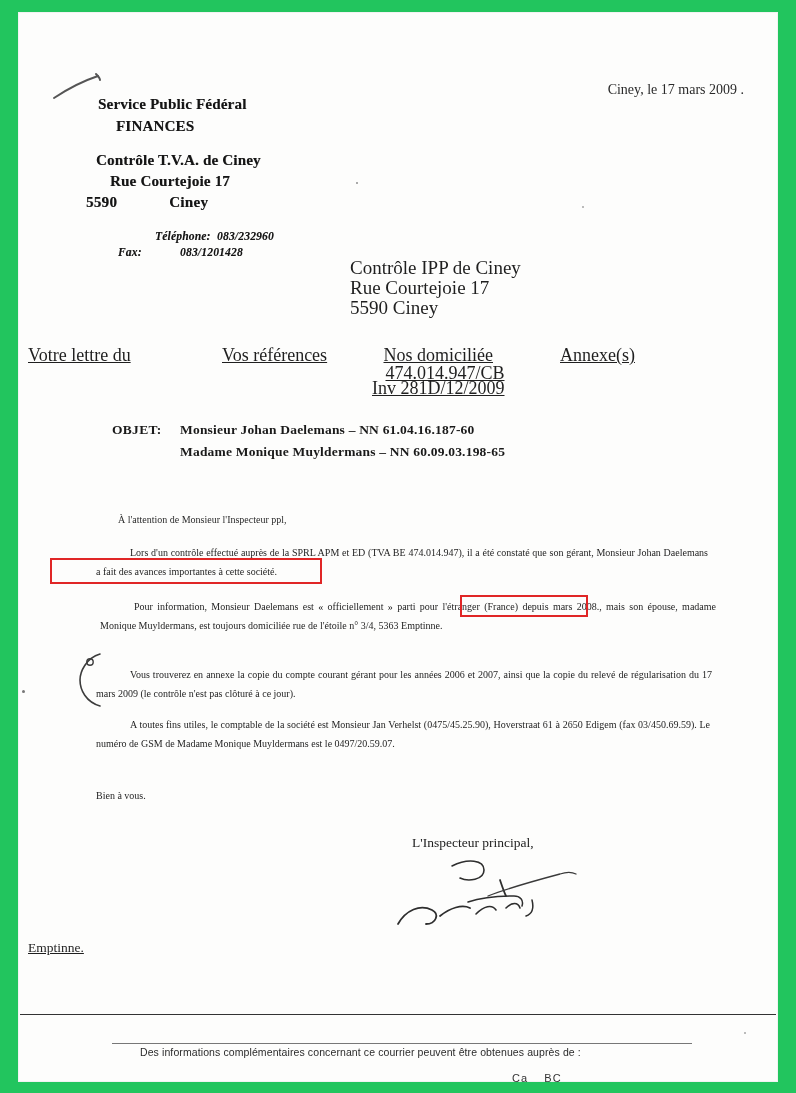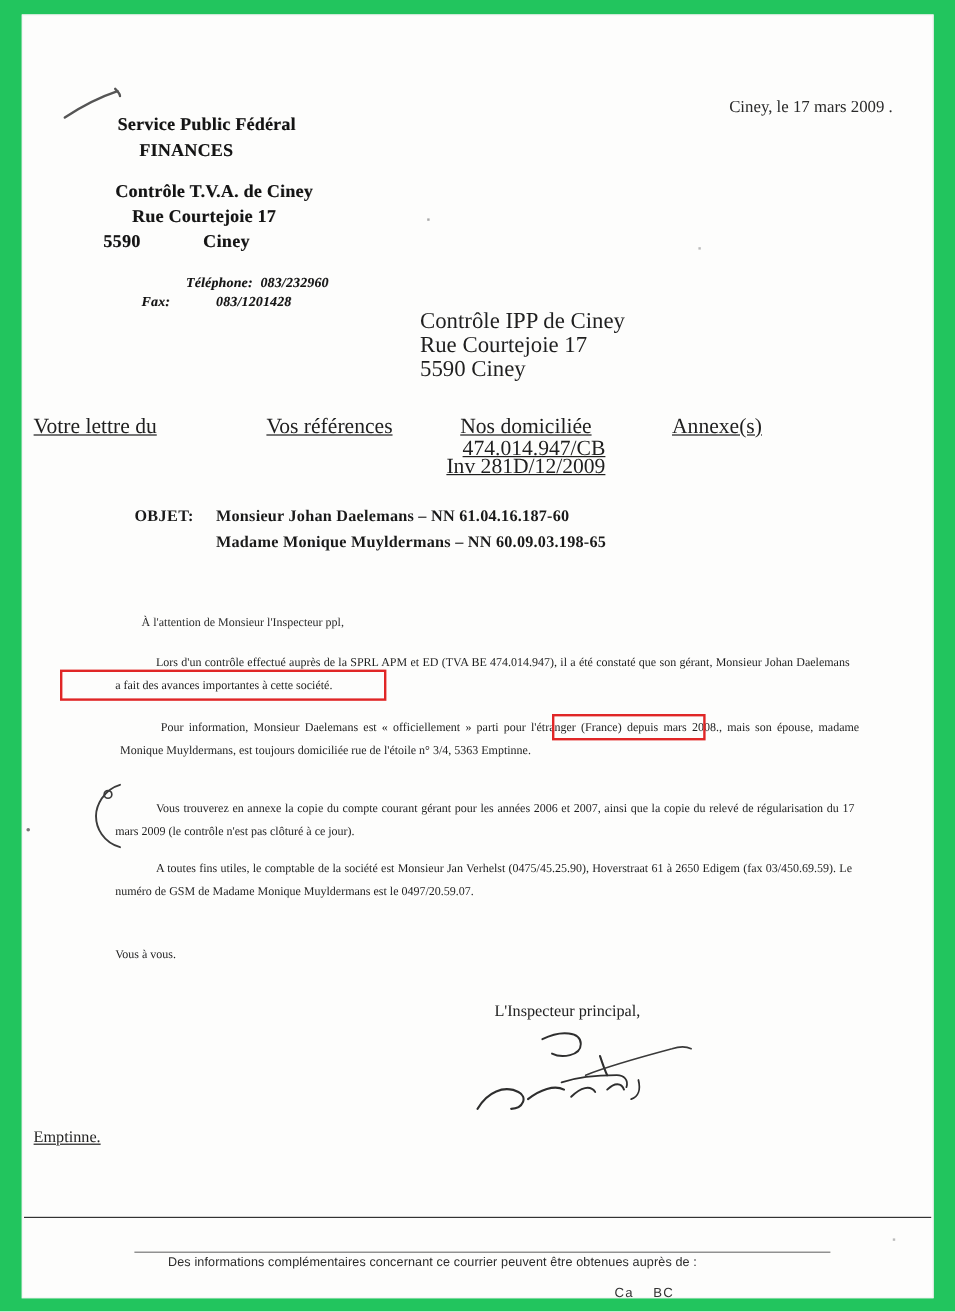--- a/index.html
+++ b/index.html
@@ -249,21 +249,21 @@
 
   <div class="abs" id="objet-label">OBJET:</div>
   <div class="abs" id="objet-l1">Monsieur Johan Daelemans – NN 61.04.16.187-60</div>
   <div class="abs" id="objet-l2">Madame Monique Muyldermans – NN 60.09.03.198-65</div>
 
   <div class="abs body-p" id="p-attention">À l'attention de Monsieur l'Inspecteur ppl,</div>
   <div class="abs body-p" id="p1">Lors d'un contrôle effectué auprès de la SPRL APM et ED (TVA BE 474.014.947), il a été constaté que son gérant, Monsieur Johan Daelemans a fait des avances importantes à cette société.</div>
   <div class="abs body-p" id="p2">Pour information, Monsieur Daelemans est « officiellement » parti pour l'étranger (France) depuis mars 2008., mais son épouse, madame Monique Muyldermans, est toujours domiciliée rue de l'étoile n° 3/4, 5363 Emptinne.</div>
   <div class="abs body-p" id="p3">Vous trouverez en annexe la copie du compte courant gérant pour les années 2006 et 2007, ainsi que la copie du relevé de régularisation du 17 mars 2009 (le contrôle n'est pas clôturé à ce jour).</div>
   <div class="abs body-p" id="p4">A toutes fins utiles, le comptable de la société est Monsieur Jan Verhelst (0475/45.25.90), Hoverstraat 61 à 2650 Edigem (fax 03/450.69.59). Le numéro de GSM de Madame Monique Muyldermans est le 0497/20.59.07.</div>
-  <div class="abs body-p" id="p5">Vous à vous.</div>
+  <div class="abs body-p" id="p5">Bien à vous.</div>
 
   <div class="redbox" id="redbox-1"></div>
   <div class="redbox" id="redbox-2"></div>
 
   <svg class="penmark" id="mark-brace" width="34" height="56" viewBox="0 0 34 56">
     <path d="M22 2 C 8 6, 2 20, 2 28 C 2 38, 8 50, 22 54" stroke="#3c3c3c" stroke-width="1.6" fill="none" stroke-linecap="round"></path>
     <circle cx="12" cy="10" r="3.2" stroke="#3c3c3c" stroke-width="1.4" fill="none"></circle>
   </svg>
 
   <div class="abs" id="sig-label">L'Inspecteur principal,</div>

